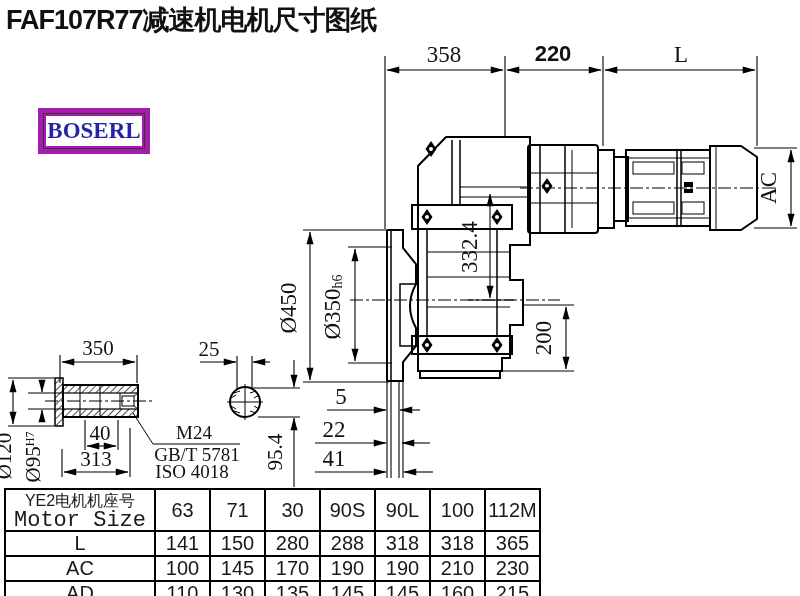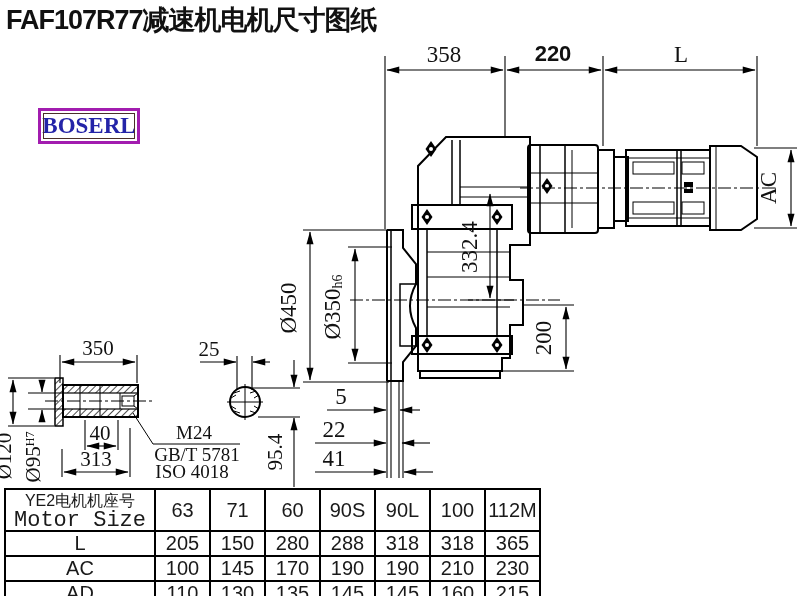--- a/index.html
+++ b/index.html
@@ -1,20 +1,20 @@
 <!DOCTYPE html>
 <html><head>
 <meta charset="utf-8">
 <style>
   html,body{margin:0;padding:0;background:#fff;}
   #stage{position:relative;width:800px;height:596px;background:#ffffff;overflow:hidden;
          font-family:"Liberation Sans",sans-serif;}
   #title{position:absolute;left:6px;top:2px;margin:0;font-size:27px;font-weight:700;
          color:#111;letter-spacing:-1px;font-family:"Liberation Sans",sans-serif;}
-  #logo{position:absolute;left:38px;top:108px;width:96px;height:30px;border:3px solid #a21caf;
+  #logo{position:absolute;left:38px;top:108px;width:96px;height:30px;border:8px solid #a21caf;
         outline:1px solid #4a2f28;outline-offset:-6px;background:#fff;display:flex;
         align-items:center;justify-content:center;}
   #logo span{font-family:"Liberation Serif",serif;font-weight:700;font-size:23px;color:#2424a8;}
   svg{position:absolute;left:0;top:0;}
   svg text{fill:#111;}
   .ds{font-family:"Liberation Serif",serif;font-size:23px;}
   .dm{font-family:"Liberation Serif",serif;font-size:21px;}
   .dsm{font-family:"Liberation Serif",serif;font-size:19px;}
   .db{font-family:"Liberation Sans",sans-serif;font-weight:700;font-size:22px;}
   .ln{stroke:#000;stroke-width:2;fill:none;}
@@ -245,29 +245,29 @@
 
   <table id="size-table">
     <tbody>
         <tr class="hdr">
       <td class="c0">
         <div class="cjk">YE2电机机座号</div>
         <div class="mono">Motor Size</div>
       </td>
       <td class="cn">63</td>
       <td class="cn">71</td>
-      <td class="cn">60</td>
+      <td class="cn">30</td>
       <td class="cn">90S</td>
       <td class="cn">90L</td>
       <td class="cn">100</td>
       <td class="cn">112M</td>
     </tr>
     <tr>
       <td class="c0 rowlab">L</td>
-      <td>205</td>
+      <td>141</td>
       <td>150</td>
       <td>280</td>
       <td>288</td>
       <td>318</td>
       <td>318</td>
       <td>365</td>
     </tr>
     <tr>
       <td class="c0 rowlab">AC</td>
       <td>100</td>

